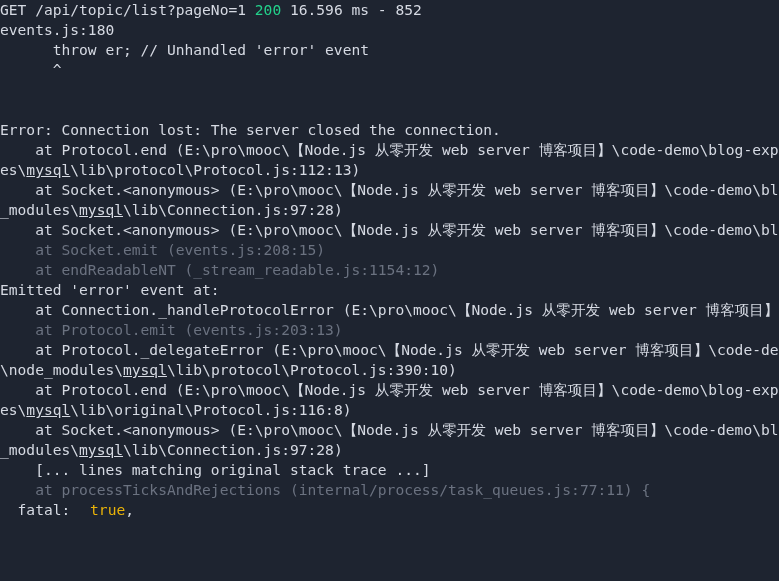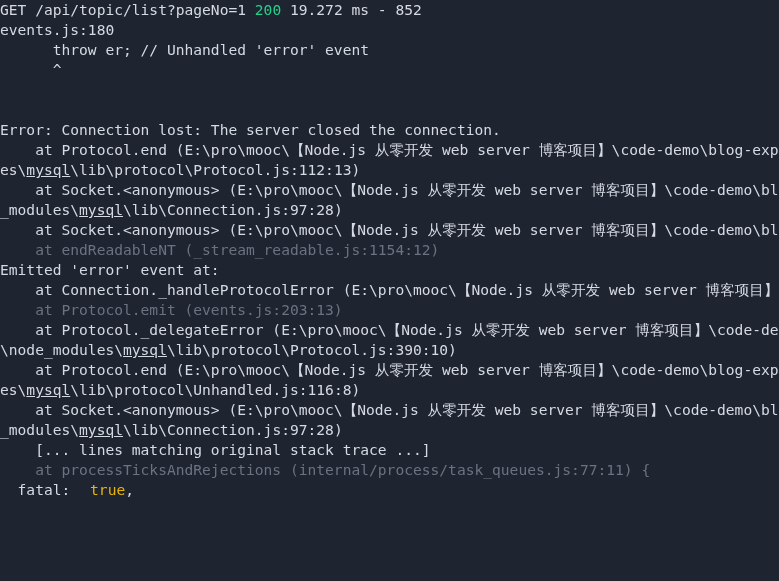--- a/index.html
+++ b/index.html
@@ -38,40 +38,41 @@
   .c-green   { color: #23d18b; }
   .c-dim     { color: #6b7280; }
   .c-yellow  { color: #eab308; margin-left: 11px; }
   .c-underline { text-decoration: underline; }
 </style>
 </head>
 <body>
 
 <div id="terminal">
   <div id="lines-container">
-      <div class="line"><span class="seg c-default">GET /api/topic/list?pageNo=1 </span><span class="seg c-green">200</span><span class="seg c-default"> 19.272 ms - 852</span></div>
+      <div class="line"><span class="seg c-default">GET /api/topic/list?pageNo=1 </span><span class="seg c-green">200</span><span class="seg c-default"> 16.596 ms - 852</span></div>
       <div class="line"><span class="seg c-default">events.js:180</span></div>
       <div class="line"><span class="seg c-default">      throw er; // Unhandled 'error' event</span></div>
       <div class="line"><span class="seg c-default">      ^</span></div>
       <div class="line"><span class="seg c-default"></span></div>
       <div class="line"><span class="seg c-default"></span></div>
       <div class="line"><span class="seg c-default">Error: Connection lost: The server closed the connection.</span></div>
       <div class="line"><span class="seg c-default">    at Protocol.end (E:\pro\mooc\【Node.js 从零开发 web server 博客项目】\code-demo\blog-express\</span></div>
       <div class="line"><span class="seg c-default">es\</span><span class="seg c-default c-underline">mysql</span><span class="seg c-default">\lib\protocol\Protocol.js:112:13)</span></div>
       <div class="line"><span class="seg c-default">    at Socket.&lt;anonymous&gt; (E:\pro\mooc\【Node.js 从零开发 web server 博客项目】\code-demo\blog-ex</span></div>
       <div class="line"><span class="seg c-default">_modules\</span><span class="seg c-default c-underline">mysql</span><span class="seg c-default">\lib\Connection.js:97:28)</span></div>
       <div class="line"><span class="seg c-default">    at Socket.&lt;anonymous&gt; (E:\pro\mooc\【Node.js 从零开发 web server 博客项目】\code-demo\blog-ex</span></div>
+      <div class="line"><span class="seg c-dim">    at Socket.emit (events.js:208:15)</span></div>
       <div class="line"><span class="seg c-dim">    at endReadableNT (_stream_readable.js:1154:12)</span></div>
       <div class="line"><span class="seg c-default">Emitted 'error' event at:</span></div>
       <div class="line"><span class="seg c-default">    at Connection._handleProtocolError (E:\pro\mooc\【Node.js 从零开发 web server 博客项目】\code</span></div>
       <div class="line"><span class="seg c-dim">    at Protocol.emit (events.js:203:13)</span></div>
       <div class="line"><span class="seg c-default">    at Protocol._delegateError (E:\pro\mooc\【Node.js 从零开发 web server 博客项目】\code-demo\bl</span></div>
       <div class="line"><span class="seg c-default">\node_modules\</span><span class="seg c-default c-underline">mysql</span><span class="seg c-default">\lib\protocol\Protocol.js:390:10)</span></div>
       <div class="line"><span class="seg c-default">    at Protocol.end (E:\pro\mooc\【Node.js 从零开发 web server 博客项目】\code-demo\blog-express\</span></div>
-      <div class="line"><span class="seg c-default">es\</span><span class="seg c-default c-underline">mysql</span><span class="seg c-default">\lib\protocol\Unhandled.js:116:8)</span></div>
+      <div class="line"><span class="seg c-default">es\</span><span class="seg c-default c-underline">mysql</span><span class="seg c-default">\lib\original\Protocol.js:116:8)</span></div>
       <div class="line"><span class="seg c-default">    at Socket.&lt;anonymous&gt; (E:\pro\mooc\【Node.js 从零开发 web server 博客项目】\code-demo\blog-ex</span></div>
       <div class="line"><span class="seg c-default">_modules\</span><span class="seg c-default c-underline">mysql</span><span class="seg c-default">\lib\Connection.js:97:28)</span></div>
       <div class="line"><span class="seg c-default">    [... lines matching original stack trace ...]</span></div>
       <div class="line"><span class="seg c-dim">    at processTicksAndRejections (internal/process/task_queues.js:77:11) {</span></div>
       <div class="line"><span class="seg c-default">  fatal: </span><span class="seg c-yellow">true</span><span class="seg c-default">,</span></div>
       <div class="line"></div>
     </div>
 
 </div>
 

